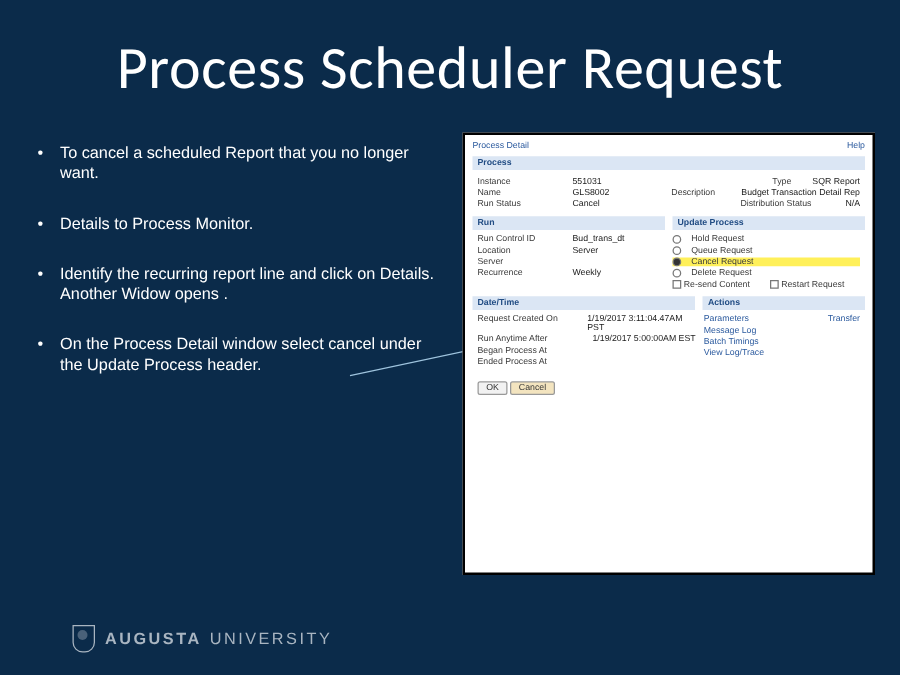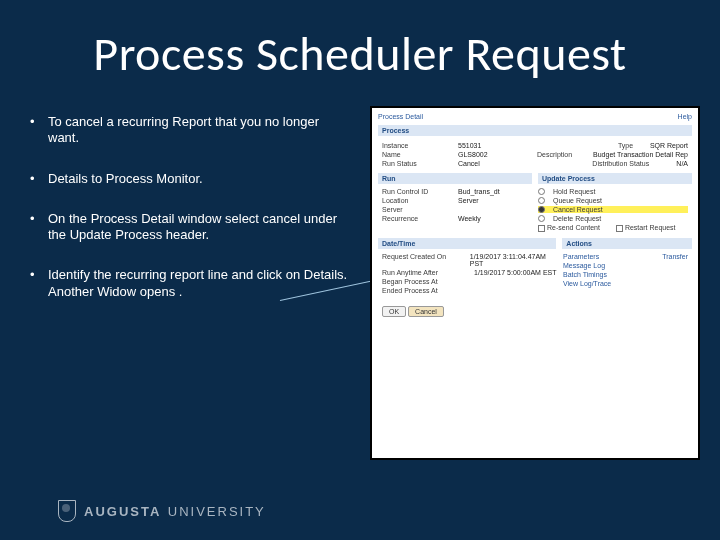--- a/index.html
+++ b/index.html
@@ -131,24 +131,24 @@
 </style>
 </head>
 <body>
 
 <div class="title">Process Scheduler Request</div>
 
 <div class="content">
 
   <div class="left">
     <ul>
-      <li>To cancel a recurring Report that you no longer want.</li>
+      <li>To cancel a scheduled Report that you no longer want.</li>
       <li>Details to Process Monitor.</li>
+      <li>Identify the recurring report line and click on Details. Another Widow opens .</li>
       <li>On the Process Detail window select cancel under the Update Process header.</li>
-      <li>Identify the recurring report line and click on Details. Another Widow opens .</li>
     </ul>
   </div>
 
   <div class="pointer"></div>
 
   <div class="shot">
     <div class="topbar">
       <span class="link">Process Detail</span>
       <span class="link">Help</span>
     </div>

